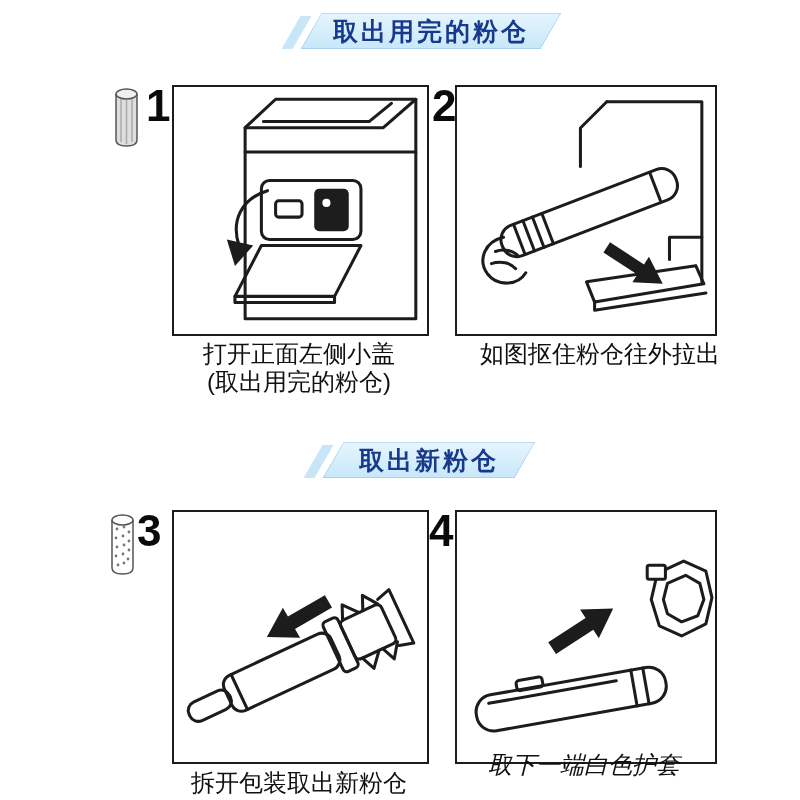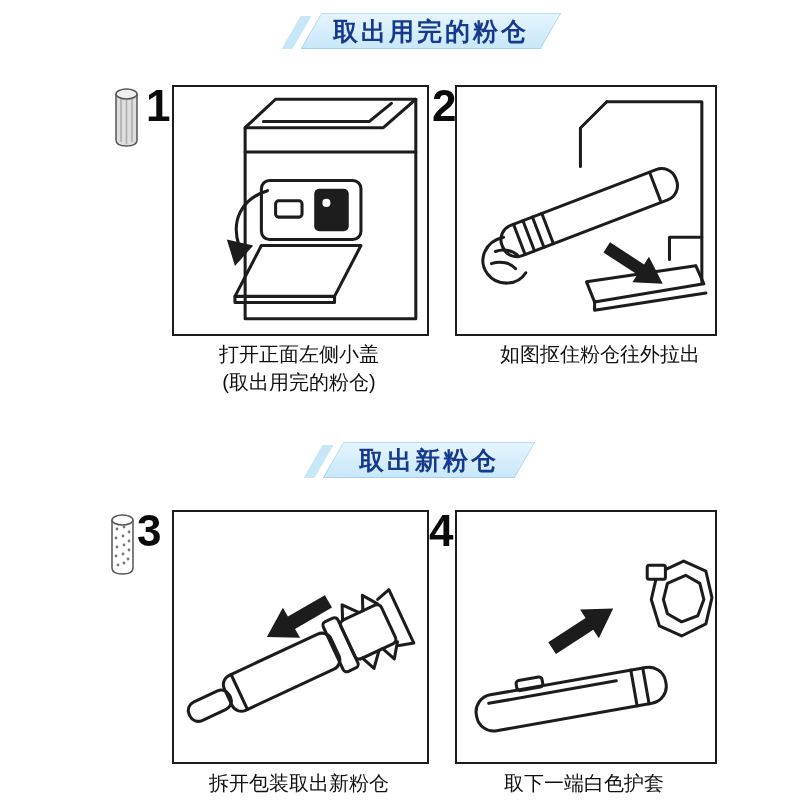--- a/index.html
+++ b/index.html
@@ -32,25 +32,25 @@
   .n2{left:407px;top:84px;}
   .n3{left:112px;top:509px;}
   .n4{left:404px;top:509px;}
 
   
   .bottle{position:absolute;}
   .b1{left:88px;top:86px;width:27px;height:62px;}
   .b2{left:84px;top:512px;width:27px;height:64px;}
 
   
-  .caption{position:absolute;text-align:center;font-size:20px;line-height:28px;color:#101010;}
+  .caption{position:absolute;text-align:center;font-size:24px;line-height:28px;color:#101010;}
   .cap1{left:132px;top:340px;width:284px;}
   .cap2{left:436px;top:340px;width:278px;}
   .cap3{left:132px;top:769px;width:284px;}
-  .cap4{left:420px;top:769px;width:278px;}
+  .cap4{left:420px;top:751px;width:278px;font-style:italic;}
 </style>
 </head>
 <body>
 
 <div class="page">
 
   <div class="banner banner-1">
     <div class="banner-accent"></div>
     <div class="banner-bg"></div>
     <div class="banner-label">取出用完的粉仓</div>

